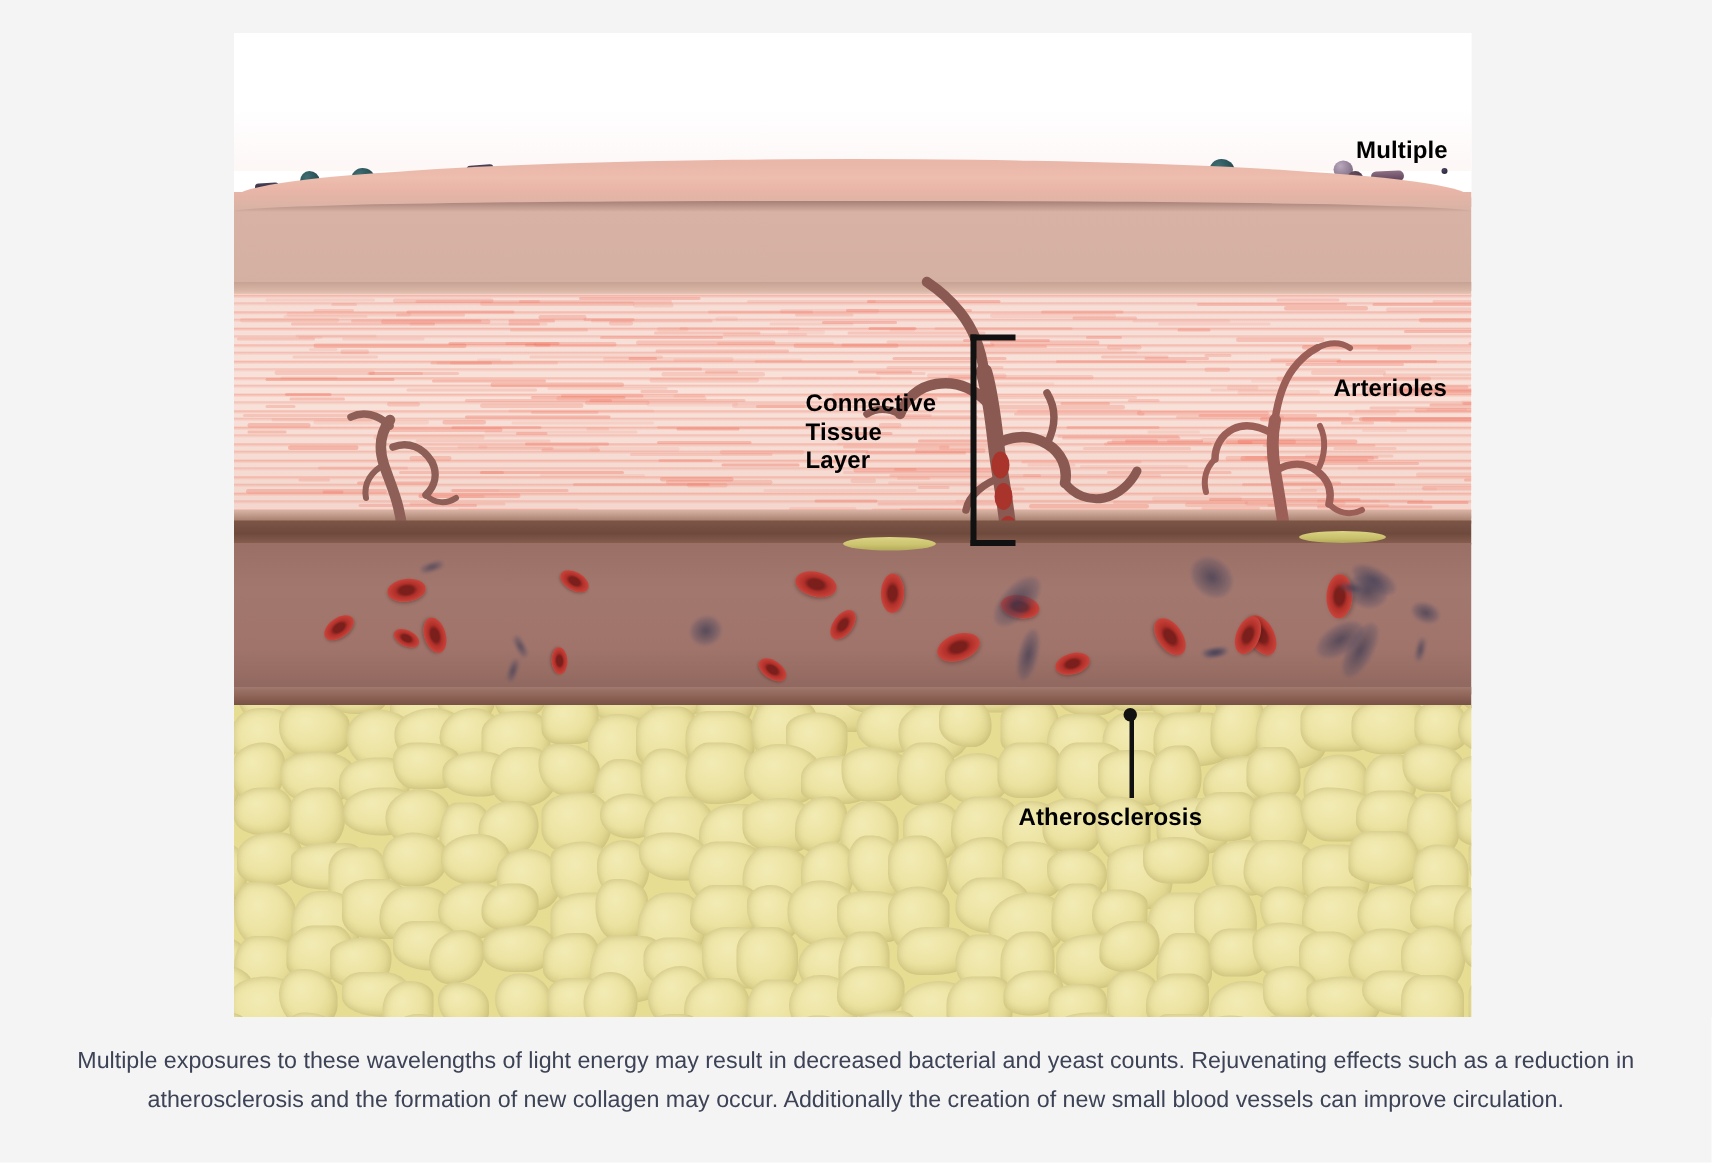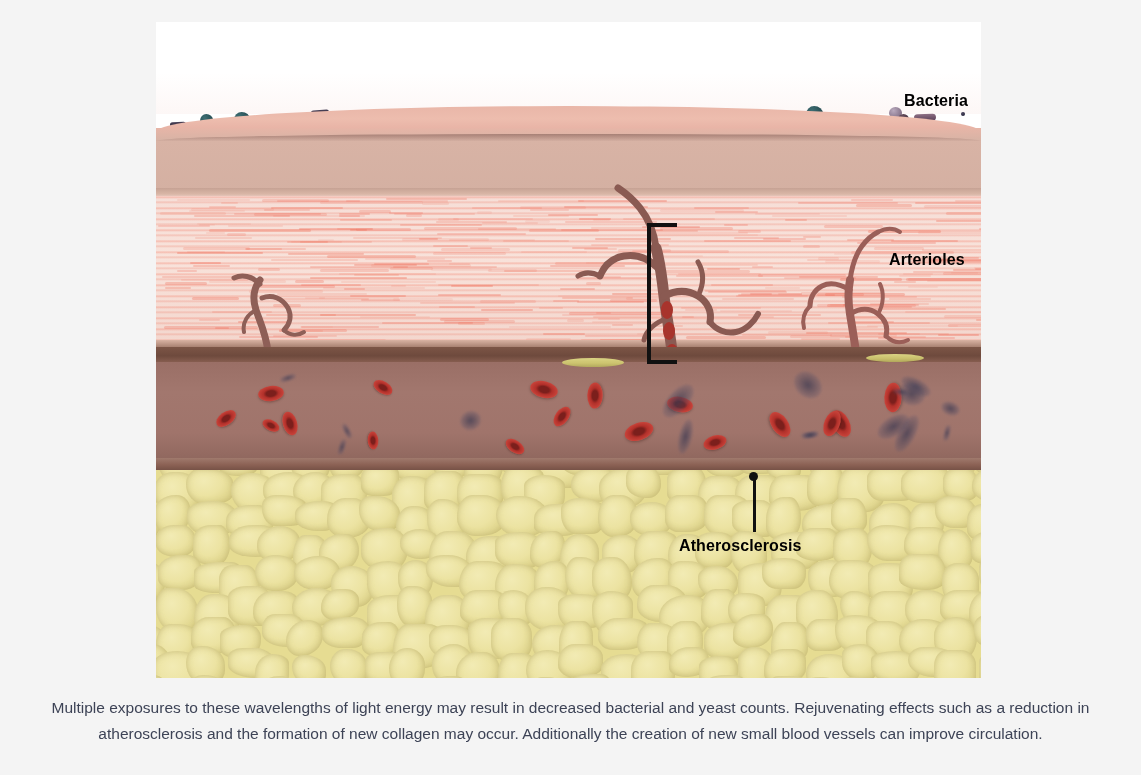--- a/index.html
+++ b/index.html
@@ -914,19 +914,22 @@
       <div class="fatcell" style="left:544.4px;top:204.6px;width:50.4px;height:45.3px;border-radius:61.53370119702709% 38.962559705117044% 39.18629169985014% 60.05354787411799% / 39.18629169985014% 60.05354787411799% 61.53370119702709% 38.962559705117044%"></div>
       <div class="fatcell" style="left:610.2px;top:205.7px;width:49.9px;height:40.7px;border-radius:28.250600099680295% 52.26714438584966% 55.93143583644714% 61.90597178130689% / 55.93143583644714% 61.90597178130689% 28.250600099680295% 52.26714438584966%"></div>
       <div class="fatcell" style="left:646.3px;top:207.1px;width:37.5px;height:31.6px;border-radius:49.41818607850847% 54.87501956283815% 29.45520639487319% 28.61647182731725% / 29.45520639487319% 28.61647182731725% 49.41818607850847% 54.87501956283815%"></div>
       <div class="fatcell" style="left:680.1px;top:206.5px;width:43.4px;height:38.1px;border-radius:37.83507609825352% 45.104177244521765% 39.72282291004566% 39.64689994400688% / 39.72282291004566% 39.64689994400688% 37.83507609825352% 45.104177244521765%"></div>
     </div>
 
   <div id="bracket"></div>
   <div id="leader-dot"></div>
   <div id="leader-line"></div>
 
-  <div class="label" id="label-bacteria">Bacteria</div>
-
+  <div class="label" id="label-bacteria">Multiple</div>
+
+  <div class="label" id="label-connective">Connective
+Tissue
+Layer</div>
   <div class="label" id="label-arterioles">Arterioles</div>
   <div class="label" id="label-atherosclerosis">Atherosclerosis</div>
 </div>
 
 <div id="caption">Multiple exposures to these wavelengths of light energy may result in decreased bacterial and yeast counts. Rejuvenating effects such as a reduction in atherosclerosis and the formation of new collagen may occur. Additionally the creation of new small blood vessels can improve circulation.</div>
 
 </body></html>

